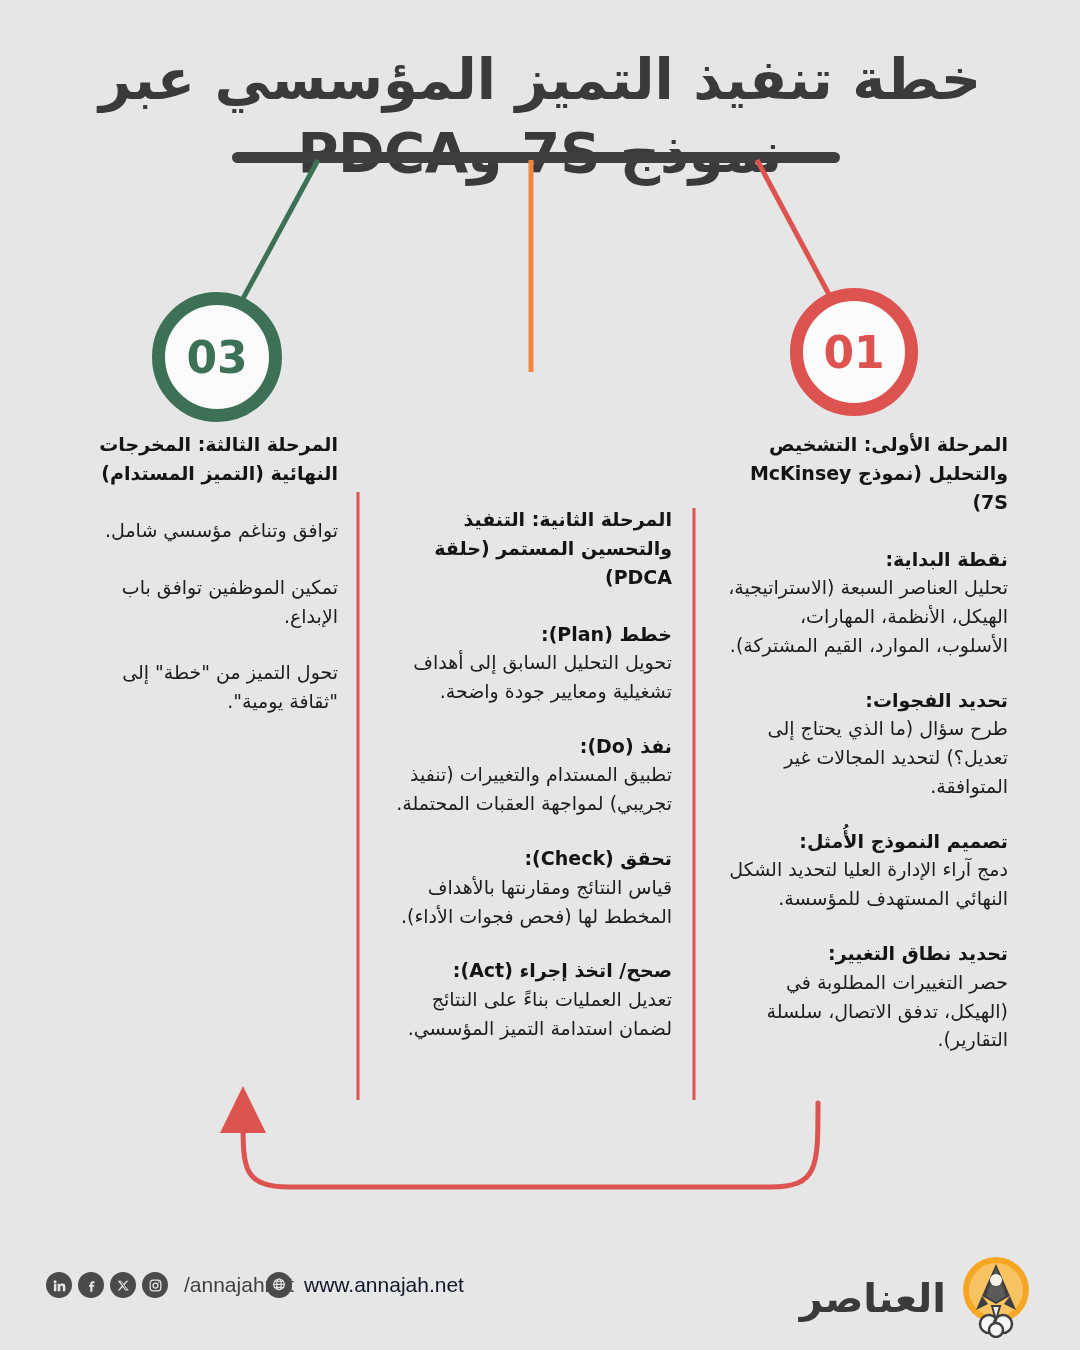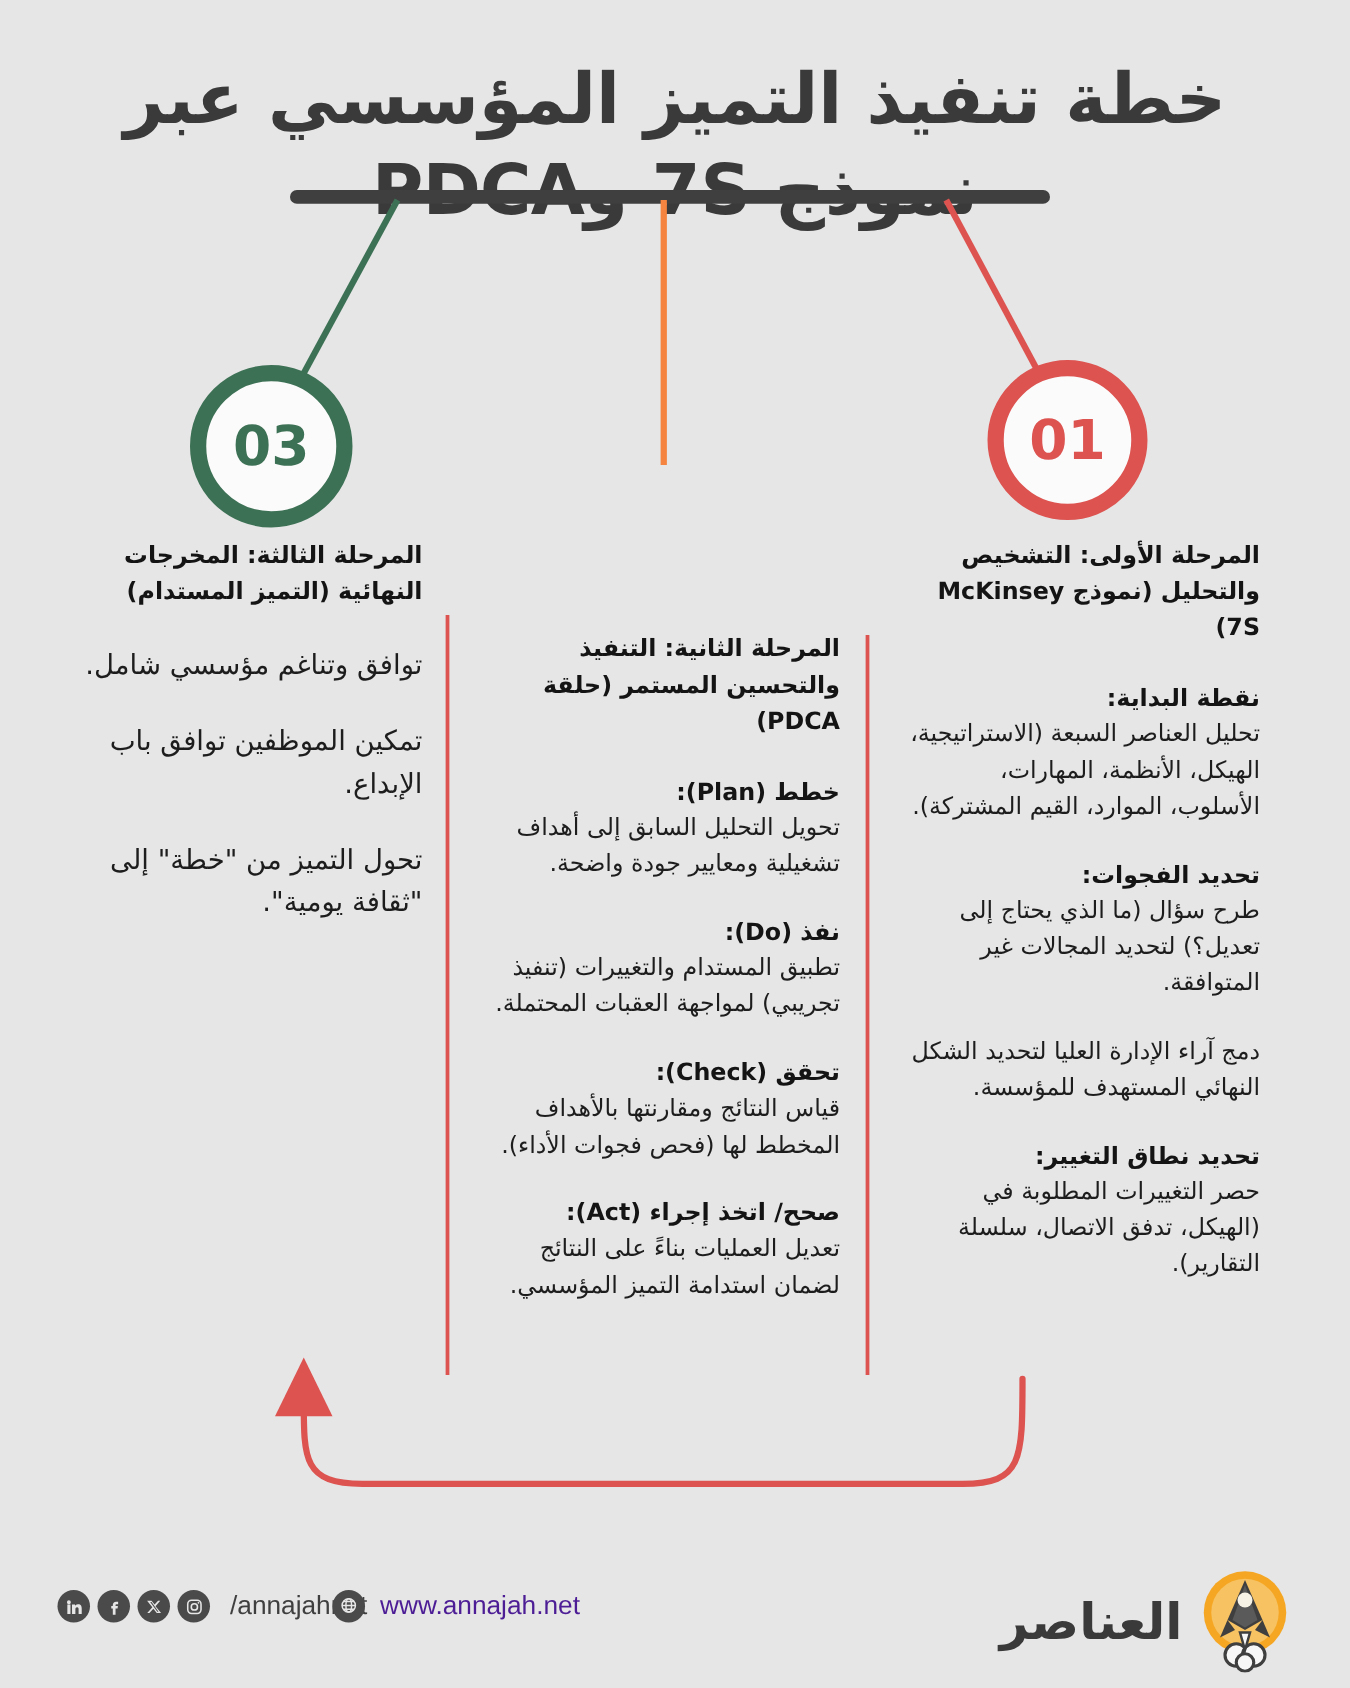--- a/index.html
+++ b/index.html
@@ -92,21 +92,21 @@
     line-height: 1.50;
     color: #141414;
   }
   .block-body {
     font-size: 19px;
     font-weight: 400;
     line-height: 1.52;
     color: #1d1d1d;
   }
   .plain {
-    font-size: 22px;
+    font-size: 19px;
     font-weight: 400;
     line-height: 1.52;
     color: #1d1d1d;
     margin-bottom: 28px;
   }
   .plain:last-child { margin-bottom: 0; }
 
   
   .footer {
     position: absolute;
@@ -138,21 +138,21 @@
   .site {
     position: absolute;
     left: 266px; top: 42px;
     display: flex;
     align-items: center;
     gap: 12px;
     direction: ltr;
   }
   .site-url {
     font-size: 21px;
-    color: #4c1d95;
+    color: #0f172a;
     font-family: "Liberation Sans", sans-serif;
   }
 
   .brand {
     position: absolute;
     right: 46px; top: 24px;
     display: flex;
     align-items: center;
     gap: 12px;
     direction: rtl;
@@ -200,20 +200,21 @@
 
     <div class="block">
       <div class="block-title">نقطة البداية:</div>
       <div class="block-body">تحليل العناصر السبعة (الاستراتيجية، الهيكل، الأنظمة، المهارات، الأسلوب، الموارد، القيم المشتركة).</div>
     </div>
     <div class="block">
       <div class="block-title">تحديد الفجوات:</div>
       <div class="block-body">طرح سؤال (ما الذي يحتاج إلى تعديل؟) لتحديد المجالات غير المتوافقة.</div>
     </div>
     <div class="block">
+      <div class="block-title">تصميم النموذج الأُمثل:</div>
       <div class="block-body">دمج آراء الإدارة العليا لتحديد الشكل النهائي المستهدف للمؤسسة.</div>
     </div>
     <div class="block">
       <div class="block-title">تحديد نطاق التغيير:</div>
       <div class="block-body">حصر التغييرات المطلوبة في (الهيكل، تدفق الاتصال، سلسلة التقارير).</div>
     </div>
   </div>
 
   <div class="col col-middle">
     <div class="col-head">المرحلة الثانية: التنفيذ والتحسين المستمر (حلقة PDCA)</div>

